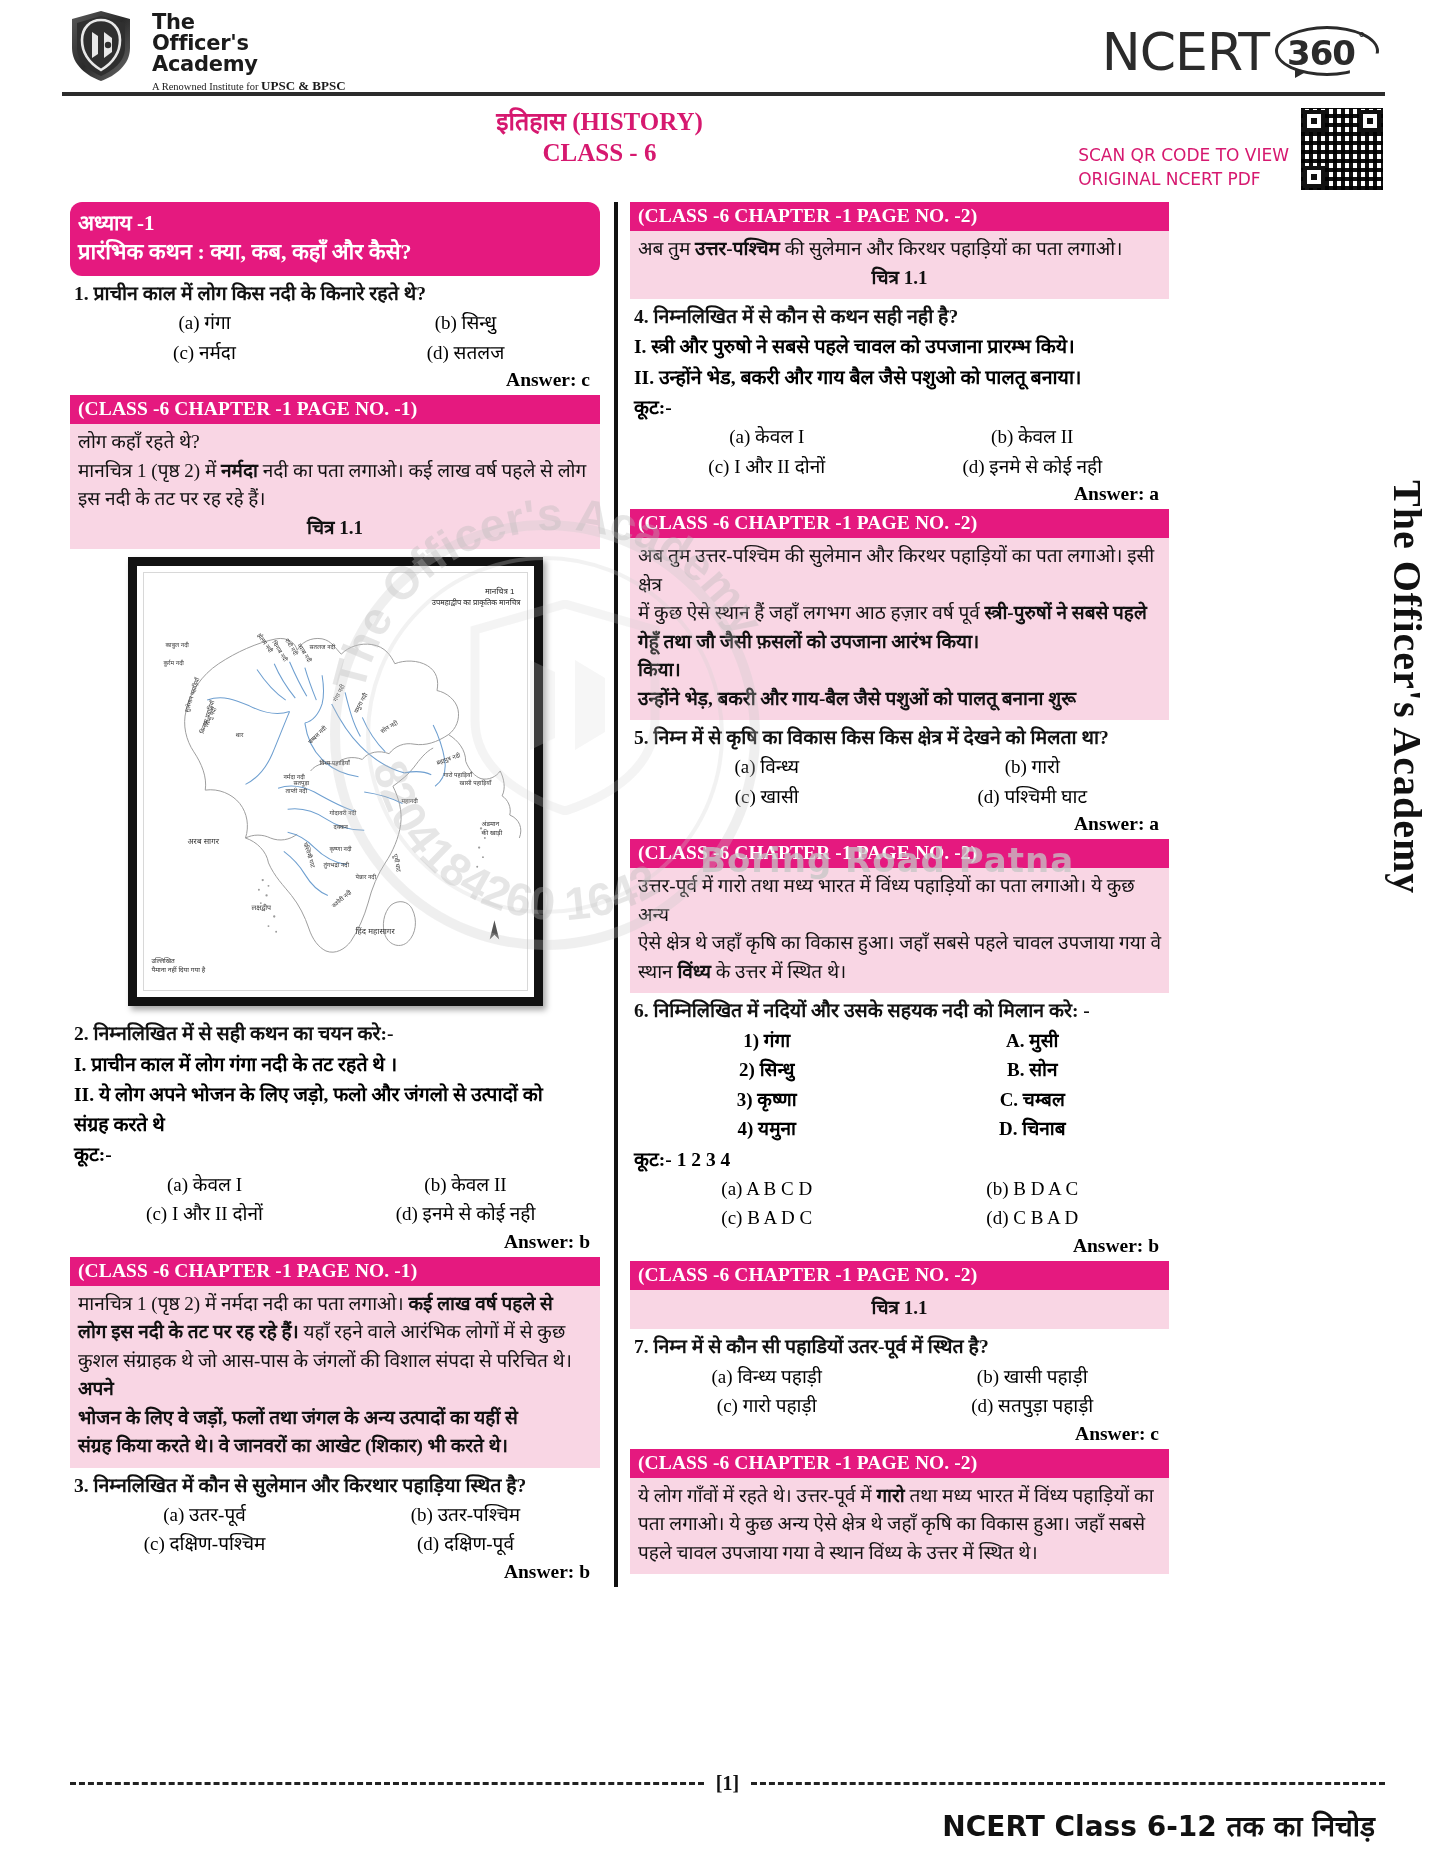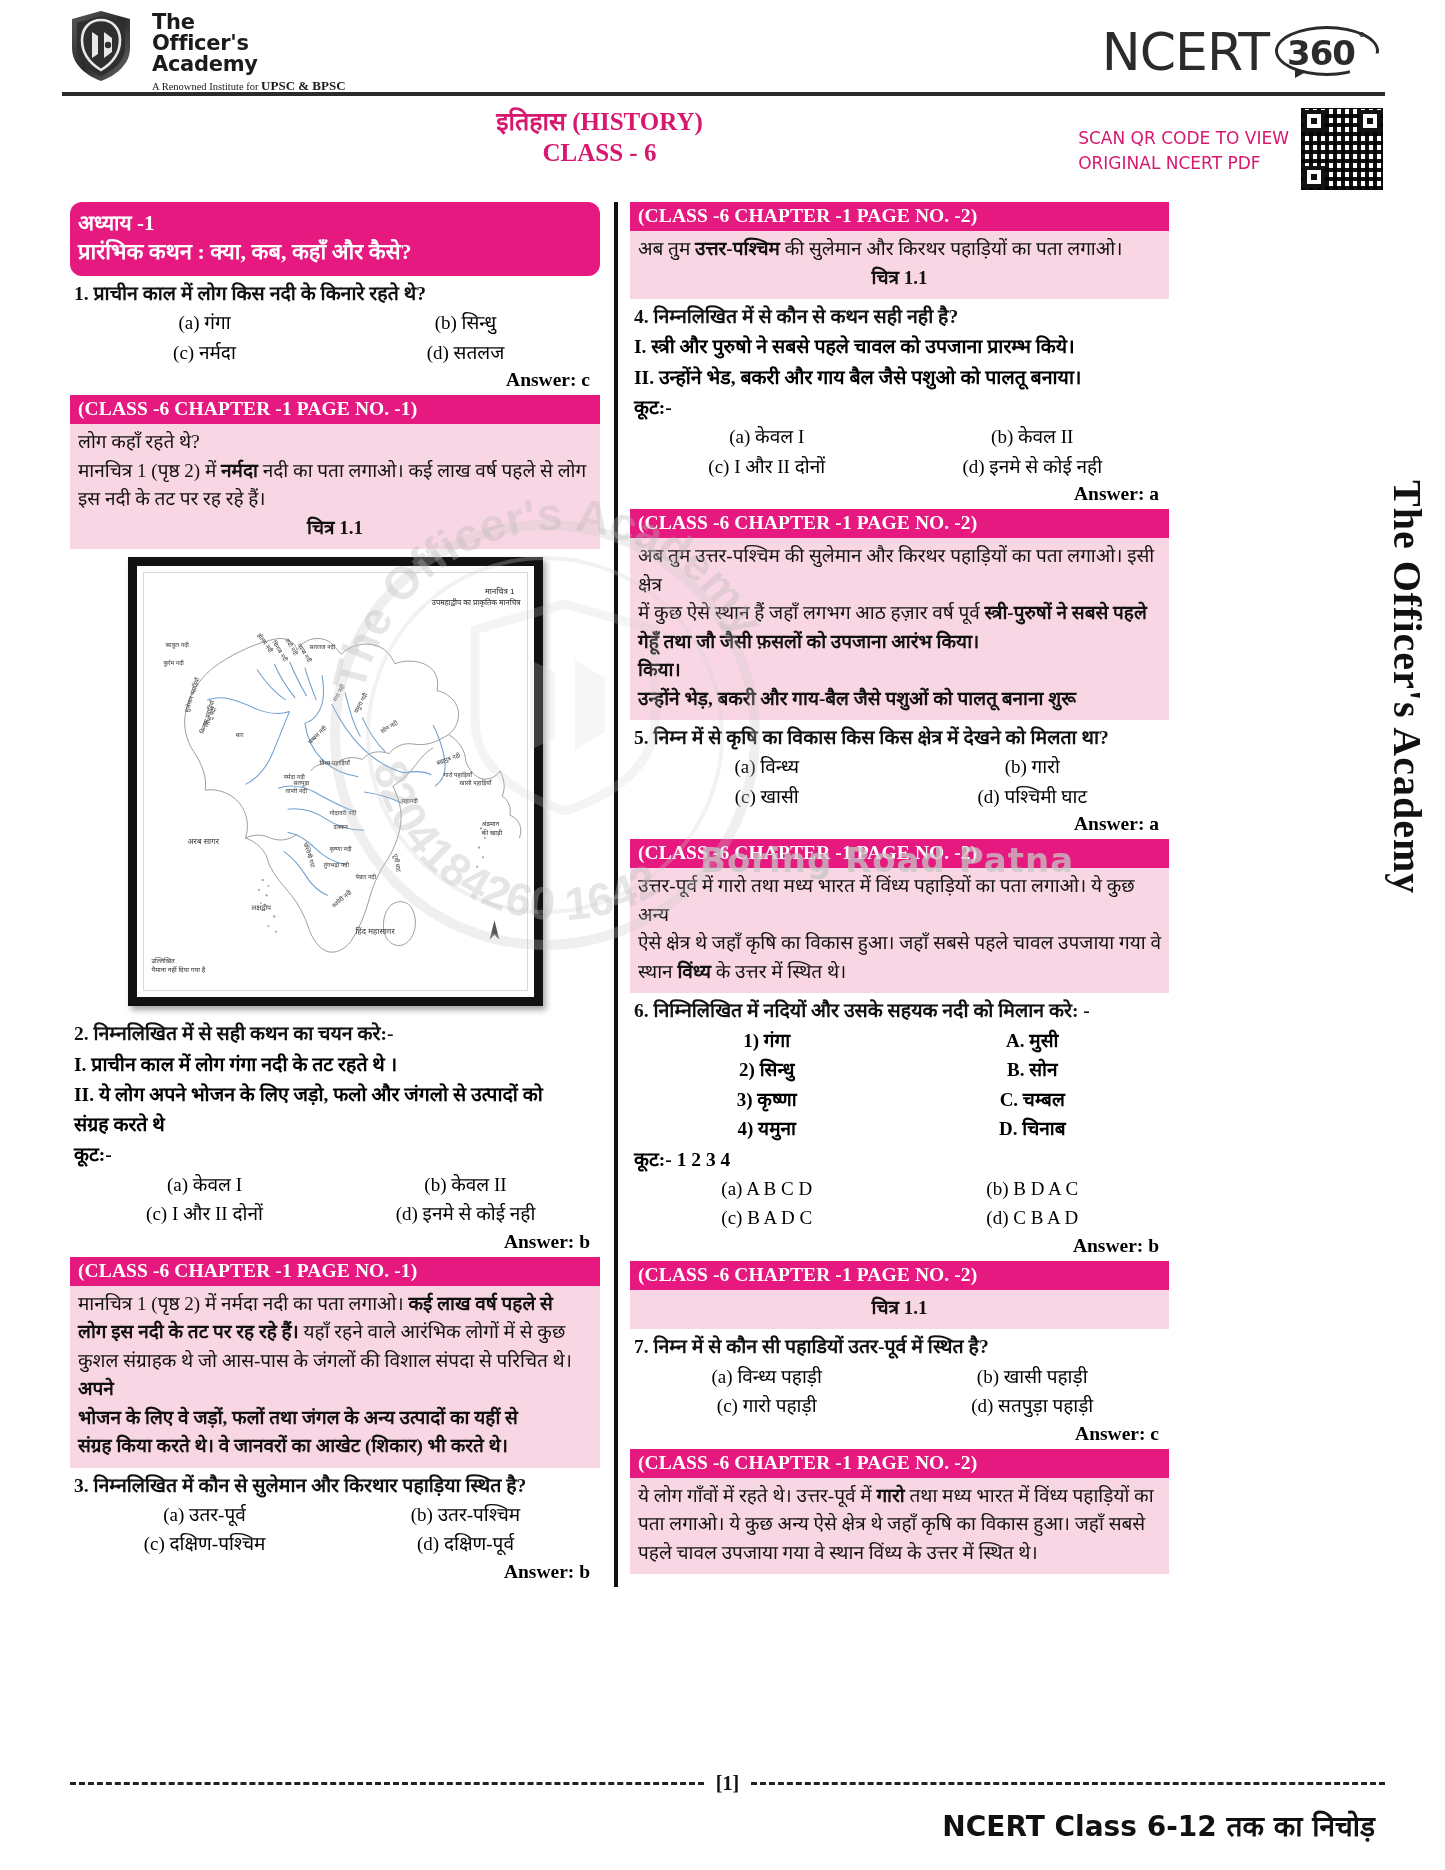--- a/index.html
+++ b/index.html
@@ -82,21 +82,21 @@
     color:#d6186f; font-weight:bold; font-size:25px;
     font-family:"Liberation Serif", serif; line-height:1.25;
     position:relative; left:-125px;
   }
   .title-center .t2 {
     color:#d6186f; font-weight:bold; font-size:25px;
     font-family:"Liberation Serif", serif; line-height:1.3;
     position:relative; left:-125px;
   }
   .scan-block {
-    margin-left:auto; display:flex; align-items:center; gap:10px;
+    margin-left:auto; display:flex; align-items:flex-end; gap:10px;
   }
   .scan-text {
     color:#d6186f; font-family:"DejaVu Sans", sans-serif; font-size:17px;
     line-height:1.45; text-align:left; padding-top:4px;
   }
   .qr {
     width: 86px; height: 86px; flex:0 0 auto;
     background-color: #ffffff;
     background-image:
       repeating-linear-gradient(90deg, #111 0 4px, transparent 4px 8px),

